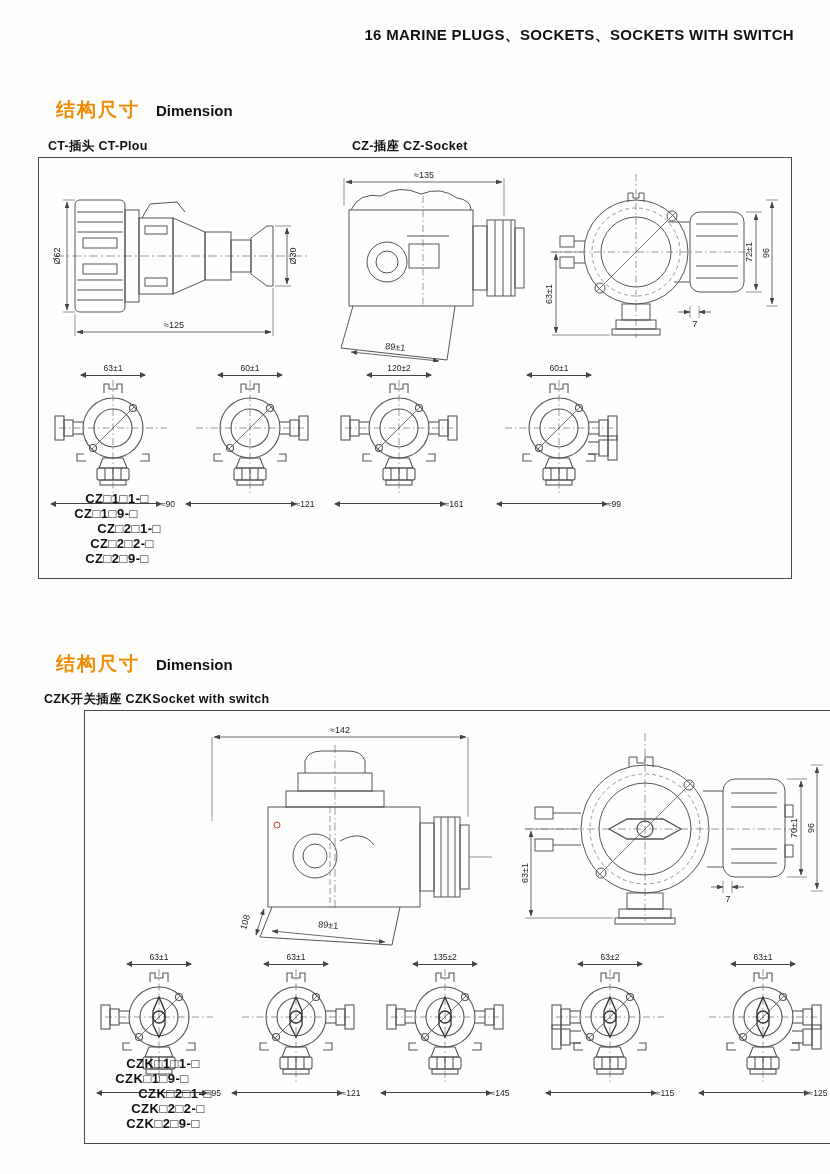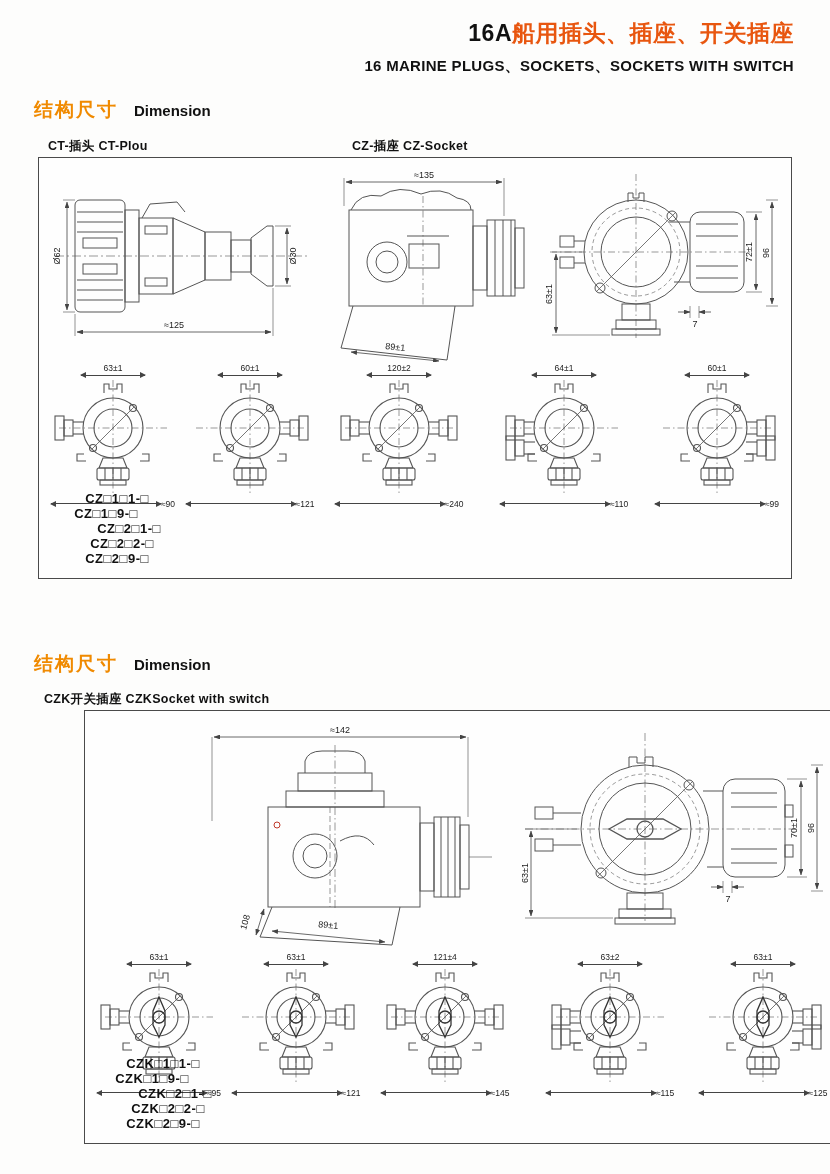--- a/index.html
+++ b/index.html
@@ -10,21 +10,21 @@
     overflow:hidden;
   }
 
   
   .header { position:absolute; top:18px; right:36px; text-align:right; }
   .t1 { font-size:23px; font-weight:bold; letter-spacing:0.5px; }
   .t1 .cn { color:var(--title-cn,#e8560f); }
   .t2 { font-size:15px; font-weight:bold; letter-spacing:0.3px; margin-top:8px; }
 
   
-  .sec-head { position:absolute; left:34px; display:flex; align-items:baseline; gap:16px;text-align:right; }
+  .sec-head { position:absolute; left:56px; display:flex; align-items:baseline; gap:16px;text-align:right; }
   .sec-cn { color:var(--accent,#f08a00); font-size:19px; font-weight:bold; letter-spacing:2px; }
   .sec-en { font-size:15px; font-weight:bold;margin-top:10px; }
   .sub-label { position:absolute; font-size:12.5px; font-weight:bold; letter-spacing:0.3px; }
 
   
   .frame { position:absolute; left:38px; width:752px; border:1px solid #4a4a4a; background:#fefefe; }
   #frame1 { top:157px; height:420px; }
   #frame2 { top:710px; height:432px;margin-left:46px; }
 
   .draw { position:absolute; }
@@ -89,21 +89,20 @@
       <line x1="20" y1="56" x2="31" y2="56"></line>
     </g>
     <g id="knob" stroke="#333" fill="none" stroke-width="1.3">
       <path d="M60 30 L66 44 L66 58 L60 70 L54 58 L54 44 Z"></path>
       <circle cx="60" cy="50" r="6"></circle>
     </g>
   </defs>
 </svg>
 
 <div class="header">
-  <div class="t1"><span>16A</span><span class="cn">船用插头、插座、开关插座</span></div>
   <div class="t2">16 MARINE PLUGS、SOCKETS、SOCKETS WITH  SWITCH</div>
 </div>
 
 <div class="sec-head" style="top:92px">
   <span class="sec-cn">结构尺寸</span>
   <span class="sec-en">Dimension</span>
 </div>
 <div class="sub-label" style="left:48px; top:138px">CT-插头  CT-Plou</div>
 <div class="sub-label" style="left:352px; top:138px">CZ-插座  CZ-Socket</div>
 
@@ -261,36 +260,21 @@
           <span class="dim-label">120±2</span>
           <div class="dim-line"></div>
         </div>
       <svg class="mini" width="120" height="122" viewBox="0 0 120 122">
           <use href="#sock-front"></use>
           <use href="#flange-l"></use>
           <use href="#flange-l" transform="translate(120 0) scale(-1 1)"></use>
         </svg>
       <div class="dim dim-bottom">
           <div class="dim-line"></div>
-          <span class="dim-label">≈240</span>
-        </div>
-    </div>
-    <div class="cell w4">
-      <div class="dim dim-top">
-          <span class="dim-label">64±1</span>
-          <div class="dim-line"></div>
-        </div>
-      <svg class="mini" width="120" height="122" viewBox="0 0 120 122">
-          <use href="#sock-front"></use>
-          <use href="#flange-l"></use>
-          <use href="#flange-l" transform="translate(0 20)"></use>
-        </svg>
-      <div class="dim dim-bottom">
-          <div class="dim-line"></div>
-          <span class="dim-label">≈110</span>
+          <span class="dim-label">≈161</span>
         </div>
     </div>
     <div class="cell w5">
       <div class="dim dim-top">
           <span class="dim-label">60±1</span>
           <div class="dim-line"></div>
         </div>
       <svg class="mini" width="120" height="122" viewBox="0 0 120 122">
           <use href="#sock-front"></use>
           <use href="#flange-l" transform="translate(120 0) scale(-1 1)"></use>
@@ -434,21 +418,21 @@
           <use href="#flange-l" transform="translate(120 0) scale(-1 1)"></use>
           <use href="#knob"></use>
         </svg>
       <div class="dim dim-bottom">
           <div class="dim-line"></div>
           <span class="dim-label">≈121</span>
         </div>
     </div>
     <div class="cell w3">
       <div class="dim dim-top">
-          <span class="dim-label">121±4</span>
+          <span class="dim-label">135±2</span>
           <div class="dim-line"></div>
         </div>
       <svg class="mini" width="120" height="122" viewBox="0 0 120 122">
           <use href="#sock-front"></use>
           <use href="#flange-l"></use>
           <use href="#flange-l" transform="translate(120 0) scale(-1 1)"></use>
           <use href="#knob"></use>
         </svg>
       <div class="dim dim-bottom">
           <div class="dim-line"></div>

